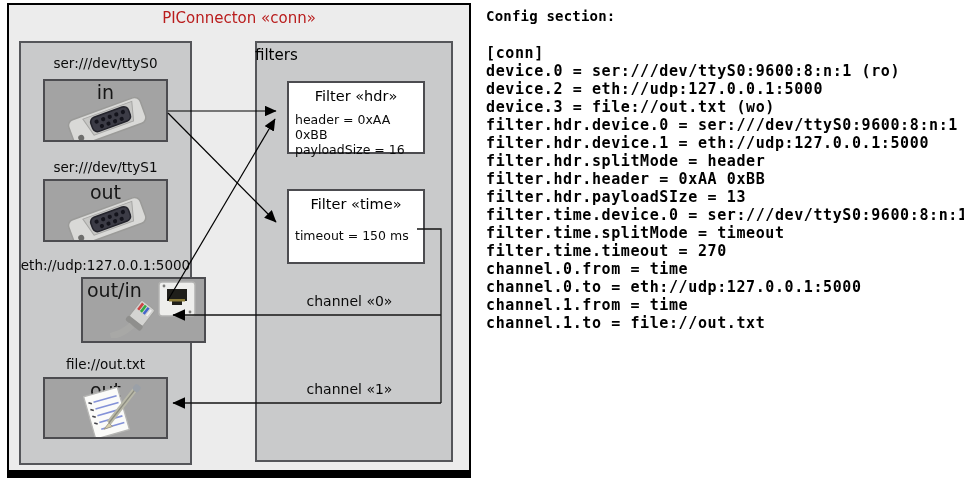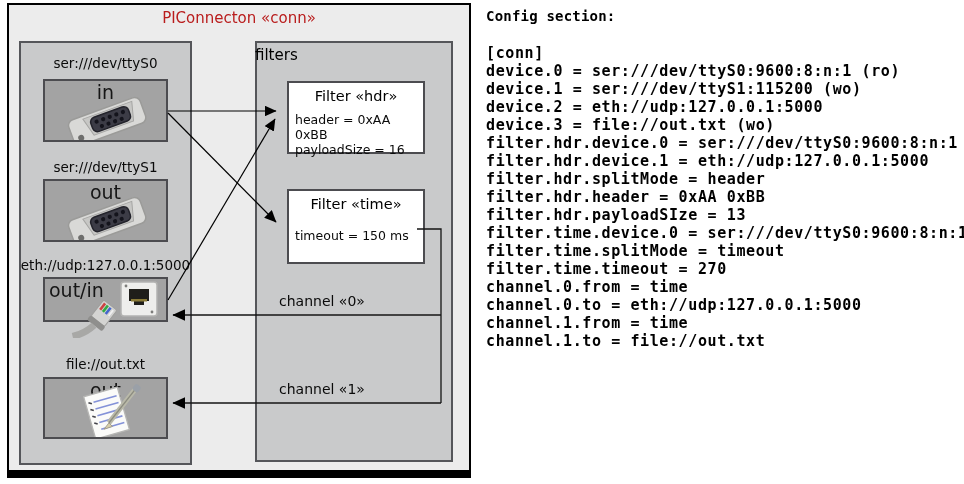--- a/index.html
+++ b/index.html
@@ -22,33 +22,33 @@
   .dev-uri{position:absolute;left:19px;width:173px;text-align:center;font-size:13.5px;color:#0a0a0a;}
   .dev-box{position:absolute;left:43px;width:125px;box-sizing:border-box;background:#a3a3a3;
            border:2px solid #4c4c50;}
   .port-label{position:absolute;left:0;top:1px;width:100%;text-align:center;
               font-size:19px;color:#161616;line-height:20px;}
   .port-label.corner{text-align:left;padding-left:4px;width:auto;}
   .dev-icon{position:absolute;left:0;top:0;}
 
   #dev0-uri{top:55px;}  #dev0-box{top:79px;height:63px;}
   #dev1-uri{top:159px;} #dev1-box{top:179px;height:63px;}
-  #dev2-uri{top:257px;} #dev2-box{top:277px;height:45px;}
+  #dev2-uri{top:257px;} #dev2-box{top:277px;height:66px;margin-left:38px;}
   #dev3-uri{top:356px;} #dev3-box{top:377px;height:62px;}
 
   
   .filter-box{position:absolute;left:279px;width:138px;box-sizing:border-box;background:#fff;
               border:2px solid #4c4c50;margin-left:8px;}
   #filter-hdr{top:81px;height:73px;}
   #filter-time{top:189px;height:75px;}
   .filter-title{text-align:center;font-size:14.5px;margin-top:5px;}
   .filter-props{margin:8px 0 0 6px;font-size:12.5px;line-height:15px;color:#0a0a0a;}
 
   
-  .channel-label{position:absolute;left:279px;width:141px;text-align:left;font-size:14px;color:#0a0a0a;}
+  .channel-label{position:absolute;left:279px;width:141px;text-align:center;font-size:14px;color:#0a0a0a;}
   #channel0-label{top:293px;}
   #channel1-label{top:381px;}
 
   
   #wires{position:absolute;left:0;top:0;width:964px;height:484px;pointer-events:none;}
 
   
   #config{position:absolute;left:486px;top:8px;font-family:"DejaVu Sans Mono",monospace;}
   #config-heading{font-size:14px;font-weight:bold;letter-spacing:0.2px;}
   #config-lines{position:absolute;left:0;top:36px;width:478px;}
@@ -192,21 +192,20 @@
     <path d="M417,229 L441,229 L441,403" stroke="#141414" stroke-width="1.3" fill="none"></path>
     <line x1="441" y1="315" x2="173" y2="315" stroke="#141414" stroke-width="1.3" marker-end="url(#arr)"></line>
     <line x1="441" y1="403" x2="173" y2="403" stroke="#141414" stroke-width="1.3" marker-end="url(#arr)"></line>
   </svg>
 
   <div id="config">
     <div id="config-heading">Config section:</div>
     <div id="config-lines">
       <div class="config-line">[conn]</div>
       <div class="config-line">device.0 = ser:///dev/ttyS0:9600:8:n:1 (ro)</div>
-      <div class="config-line">device.1 = ser:///dev/ttyS1:115200 (wo)</div>
       <div class="config-line">device.2 = eth://udp:127.0.0.1:5000</div>
       <div class="config-line">device.3 = file://out.txt (wo)</div>
       <div class="config-line">filter.hdr.device.0 = ser:///dev/ttyS0:9600:8:n:1</div>
       <div class="config-line">filter.hdr.device.1 = eth://udp:127.0.0.1:5000</div>
       <div class="config-line">filter.hdr.splitMode = header</div>
       <div class="config-line">filter.hdr.header = 0xAA 0xBB</div>
       <div class="config-line">filter.hdr.payloadSIze = 13</div>
       <div class="config-line">filter.time.device.0 = ser:///dev/ttyS0:9600:8:n:1</div>
       <div class="config-line">filter.time.splitMode = timeout</div>
       <div class="config-line">filter.time.timeout = 270</div>

